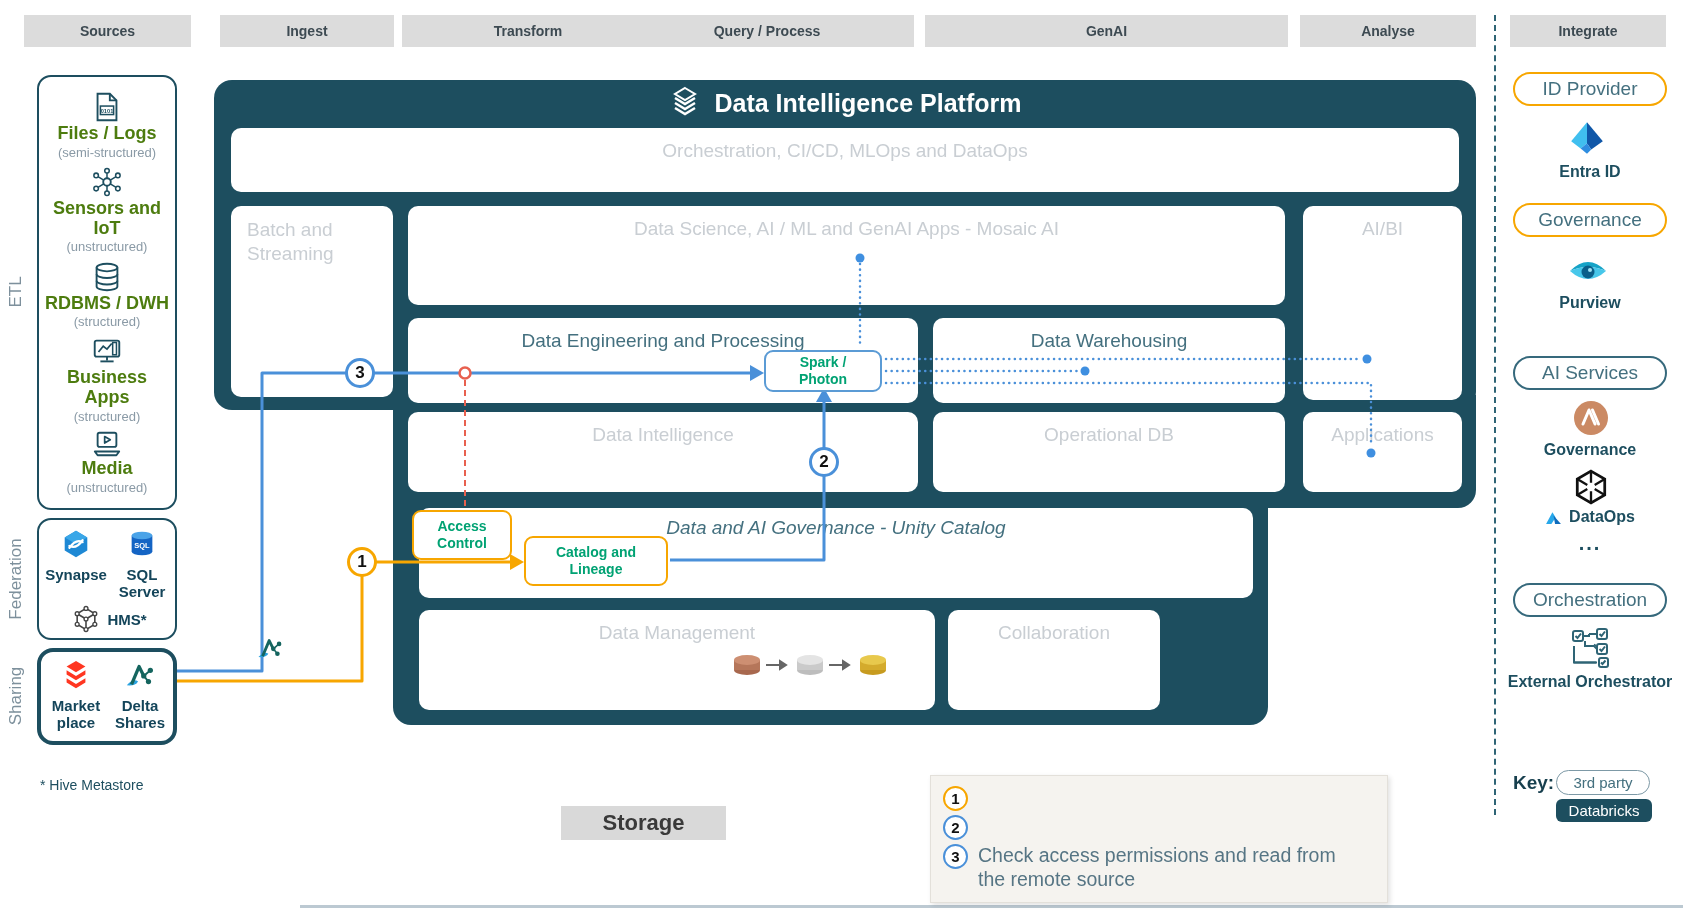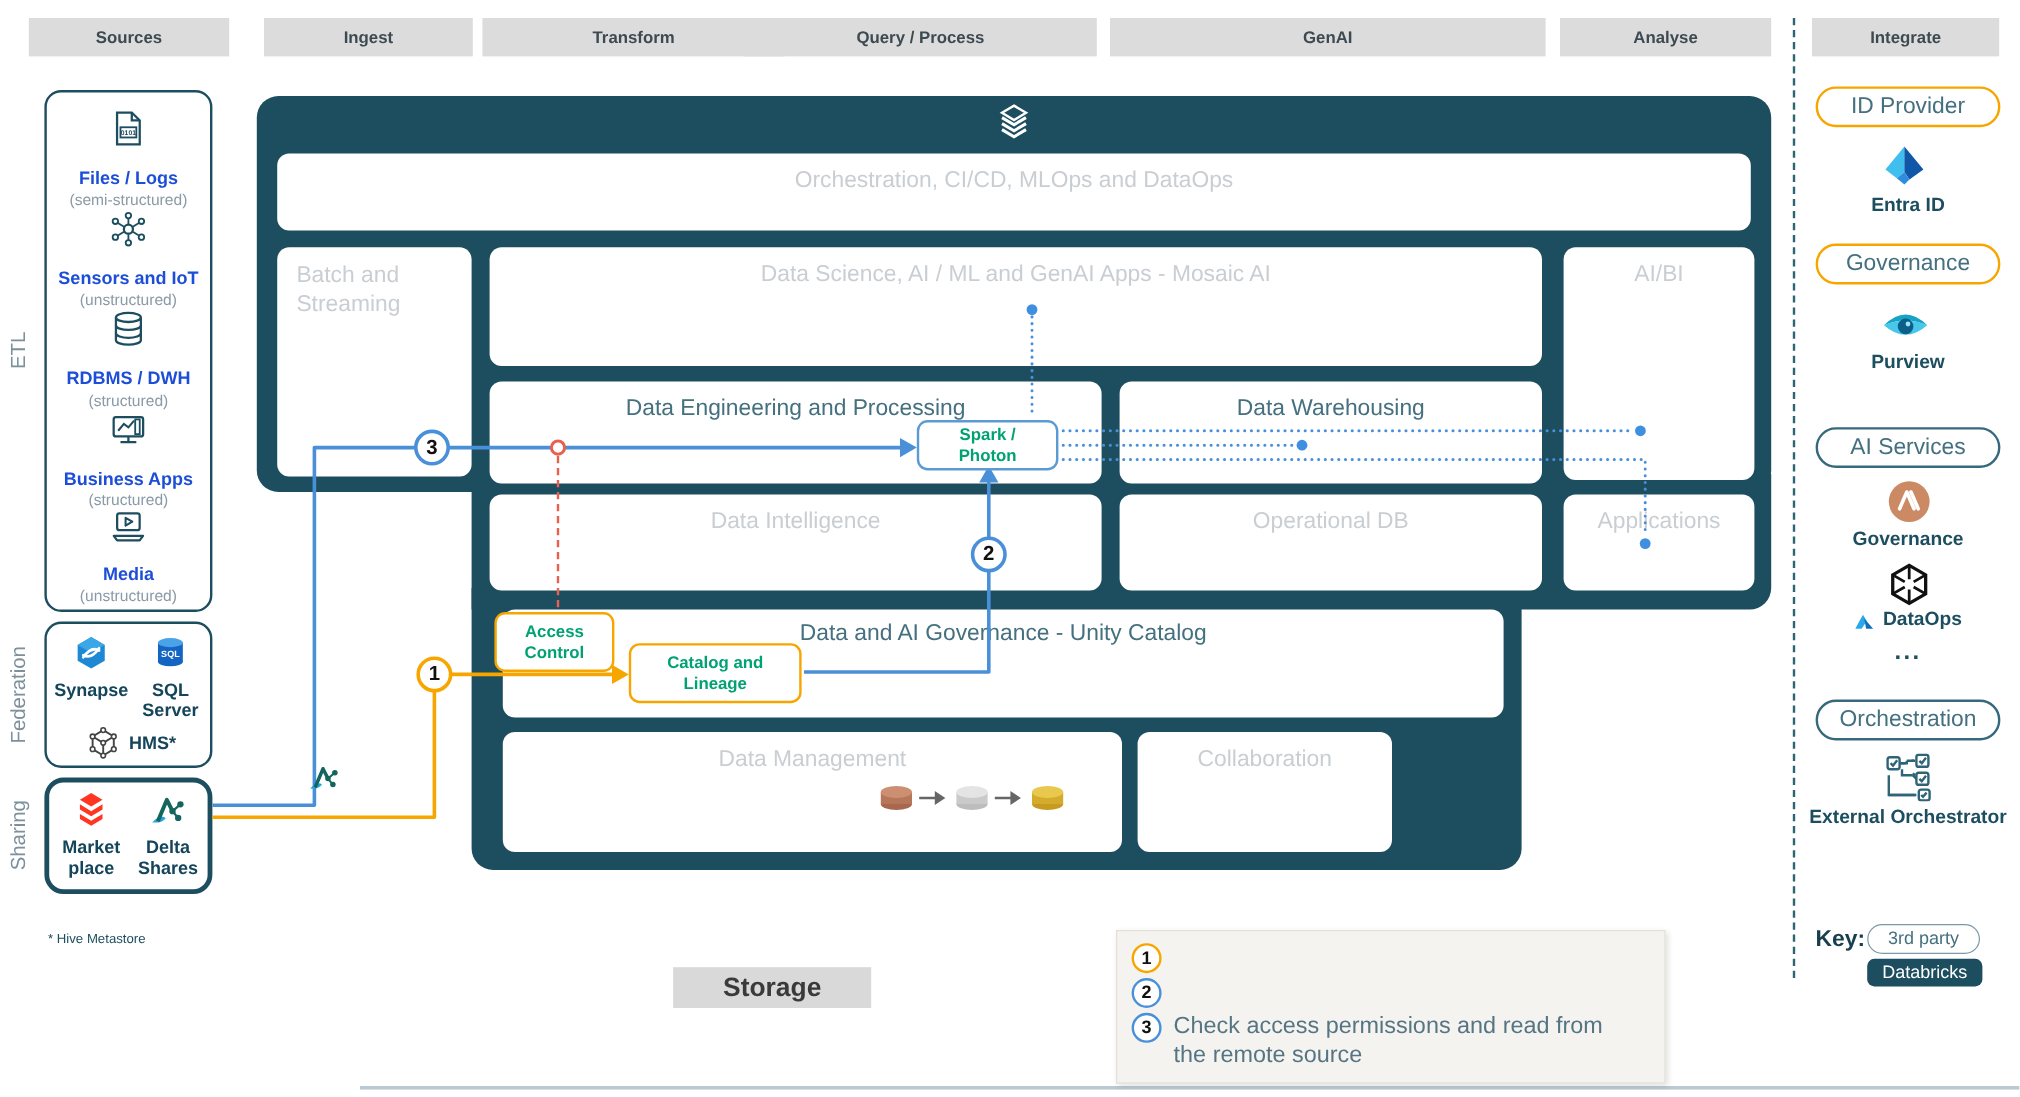--- a/index.html
+++ b/index.html
@@ -10,21 +10,21 @@
   .dark{position:absolute;background:#1d4e5f;}
   .wbox{position:absolute;background:#fff;border-radius:10px;box-sizing:border-box;z-index:10;}
   .hd{font-size:19px;text-align:center;padding-top:12px;}
   .hd-gray{color:#c9ced3;}
   .hd-teal{color:#44707f;}
   .smallbox{position:absolute;background:#fff;border:2px solid;border-radius:9px;display:flex;align-items:center;justify-content:center;text-align:center;font-weight:700;font-size:14px;color:#00a273;line-height:1.2;z-index:30;box-sizing:border-box;}
   .yb{border-color:#f7a600;}
   .bb{border-color:#5b9bd5;}
   .num-circle{position:absolute;width:30px;height:30px;border-radius:50%;background:#fff;border:3px solid #4a90d9;display:flex;align-items:center;justify-content:center;font-weight:700;font-size:17px;color:#111;z-index:40;box-sizing:border-box;}
   .src-item{display:flex;flex-direction:column;align-items:center;text-align:center;}
-  .src-label{font-weight:700;font-size:15px;color:#1d4ed8;margin-top:17px;line-height:1.1;}
+  .src-label{font-weight:700;font-size:18px;color:#4d7c0f;margin-top:0;line-height:1.1;}
   .src-sub{font-size:13px;color:#8a9aa6;margin-top:1px;}
   .fed-label{font-weight:700;font-size:15px;color:#14455a;text-align:center;margin-top:2px;line-height:1.15;}
   .overlay{position:absolute;left:0;top:0;z-index:20;pointer-events:none;}
   .legend{position:absolute;left:930px;top:775px;width:458px;height:128px;background:#f5f3ef;border:1px solid #e3e0da;box-shadow:2px 2px 5px rgba(0,0,0,.12);box-sizing:border-box;padding:9px 12px;display:flex;flex-direction:column;gap:3px;z-index:50;}
   .lrow{display:flex;gap:10px;align-items:flex-start;}
   .lcircle{width:25px;height:25px;min-width:25px;border-radius:50%;background:#fff;border:2.5px solid #4a90d9;display:flex;align-items:center;justify-content:center;font-weight:700;font-size:15px;color:#111;box-sizing:border-box;margin-top:1px;}
   .lcircle.y{border-color:#f7a600;}
   .ltext{font-size:19.5px;color:#567584;line-height:1.25;}
   .sb-chip{position:absolute;width:154px;height:34px;border:2px solid #f7a600;border-radius:17px;display:flex;align-items:center;justify-content:center;font-size:19px;color:#44707f;box-sizing:border-box;background:#fff;}
   .sb-chip.teal{border-color:#36697c;}
@@ -47,20 +47,21 @@
 <div class="dark" style="left:393px;top:395px;width:1083px;height:113px;border-radius:0 0 18px 0;"></div>
 <div class="dark" style="left:393px;top:490px;width:875px;height:235px;border-radius:0 0 18px 18px;"></div>
 
 <div style="position:absolute;left:214px;top:86px;width:1262px;display:flex;align-items:center;justify-content:center;gap:12px;z-index:11;">
   <svg width="34" height="34" viewBox="0 0 34 34">
     <path d="M17,2 L27,8 17,14 7,8 Z" fill="none" stroke="#fff" stroke-width="2"></path>
     <path d="M7,12 L17,18 27,12" fill="none" stroke="#fff" stroke-width="2.5"></path>
     <path d="M7,17 L17,23 27,17" fill="none" stroke="#fff" stroke-width="2.5"></path>
     <path d="M7,22 L17,28 27,22" fill="none" stroke="#fff" stroke-width="2.5"></path>
   </svg>
+  <span style="color:#fff;font-weight:700;font-size:25px;">Data Intelligence Platform</span>
 </div>
 
 <div class="wbox" style="left:231px;top:128px;width:1228px;height:64px;border-radius:10px;">
   <div class="hd hd-gray">Orchestration, CI/CD, MLOps and DataOps</div>
 </div>
 <div class="wbox" style="left:231px;top:206px;width:162px;height:191px;">
   <div class="hd hd-gray" style="text-align:left;padding:12px 0 0 16px;width:110px;line-height:1.25;">Batch and Streaming</div>
 </div>
 <div class="wbox" style="left:408px;top:206px;width:877px;height:99px;">
   <div class="hd hd-gray">Data Science, AI / ML and GenAI Apps - Mosaic AI</div>
@@ -77,21 +78,21 @@
 <div class="wbox" style="left:408px;top:412px;width:510px;height:80px;">
   <div class="hd hd-gray">Data Intelligence</div>
 </div>
 <div class="wbox" style="left:933px;top:412px;width:352px;height:80px;">
   <div class="hd hd-gray">Operational DB</div>
 </div>
 <div class="wbox" style="left:1303px;top:412px;width:159px;height:80px;">
   <div class="hd hd-gray">Applications</div>
 </div>
 <div class="wbox" style="left:419px;top:508px;width:834px;height:90px;">
-  <div class="hd hd-teal" style="padding-top:9px;">Data and AI Governance - Unity Catalog</div>
+  <div class="hd hd-teal" style="padding-top:9px;font-style:italic;">Data and AI Governance - Unity Catalog</div>
 </div>
 <div class="wbox" style="left:419px;top:610px;width:516px;height:100px;">
   <div class="hd hd-gray">Data Management</div>
 </div>
 <div class="wbox" style="left:948px;top:610px;width:212px;height:100px;">
   <div class="hd hd-gray">Collaboration</div>
 </div>
 
 <div style="position:absolute;left:728px;top:650px;z-index:15;">
   <svg width="170" height="30" viewBox="0 0 170 30">
@@ -283,21 +284,21 @@
       <path d="M8,27 L16,8 L21,18" fill="none" stroke="#15655f" stroke-width="3.5" stroke-linejoin="round"></path>
       <circle cx="21" cy="18" r="2.8" fill="#15655f"></circle>
         <circle cx="28" cy="12" r="2.8" fill="#15655f"></circle>
         <circle cx="26" cy="24" r="2.8" fill="#15655f"></circle>
       <path d="M21,18 L28,12 M21,18 L26,24" stroke="#15655f" stroke-width="2"></path>
     </svg>
     <div class="fed-label">Delta Shares</div>
   </div>
 </div>
 
-<div style="position:absolute;left:40px;top:777px;font-size:11px;color:#1d4e5f;">* Hive Metastore</div>
+<div style="position:absolute;left:40px;top:777px;font-size:14px;color:#1d4e5f;">* Hive Metastore</div>
 
 <div class="chip" style="left:561px;top:806px;width:165px;height:34px;background:#d9d9d9;color:#3a3a3a;font-size:22px;">Storage</div>
 
 <div class="legend">
   <div class="lrow">
     <div class="lcircle y">1</div>
   </div>
   <div class="lrow">
     <div class="lcircle">2</div>
   </div>

